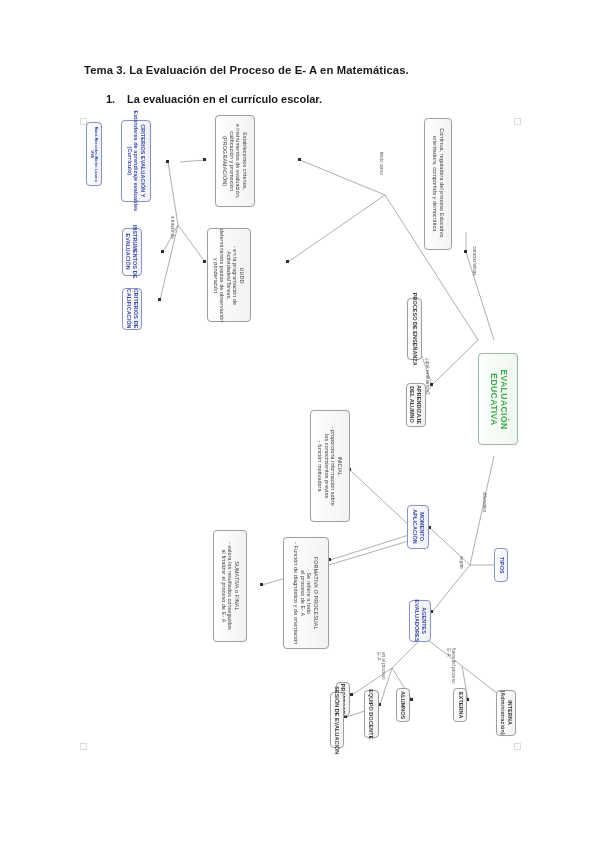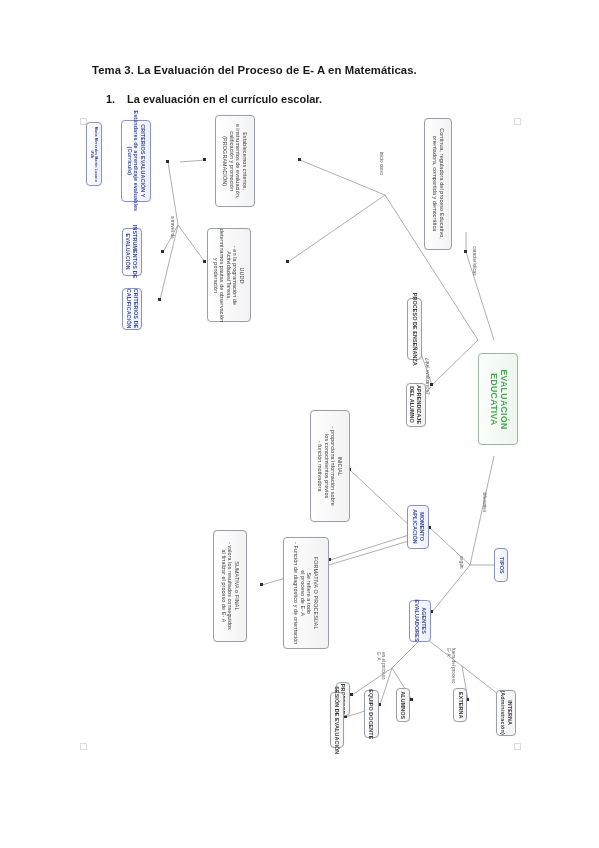--- a/index.html
+++ b/index.html
@@ -2,21 +2,21 @@
 <html><head>
 <meta charset="utf-8">
 <style>
   html,body{margin:0;padding:0;background:#8f8f8f;}
   body{font-family:"Liberation Sans",sans-serif;}
   #page{
     position:relative;width:599px;height:848px;background:#ffffff;overflow:hidden;
   }
   
   .h-title{
-    position:absolute;left:92px;top:64px;font-size:11.3px;font-weight:bold;color:#1a1a1a;
+    position:absolute;left:84px;top:64px;font-size:11.3px;font-weight:bold;color:#1a1a1a;
     letter-spacing:.1px;white-space:nowrap;
   }
   .h-sub-num{
     position:absolute;left:106px;top:93px;font-size:11px;font-weight:bold;color:#1a1a1a;
   }
   .h-sub{
     position:absolute;left:127px;top:93px;font-size:11px;font-weight:bold;color:#1a1a1a;
     white-space:nowrap;
   }
   

